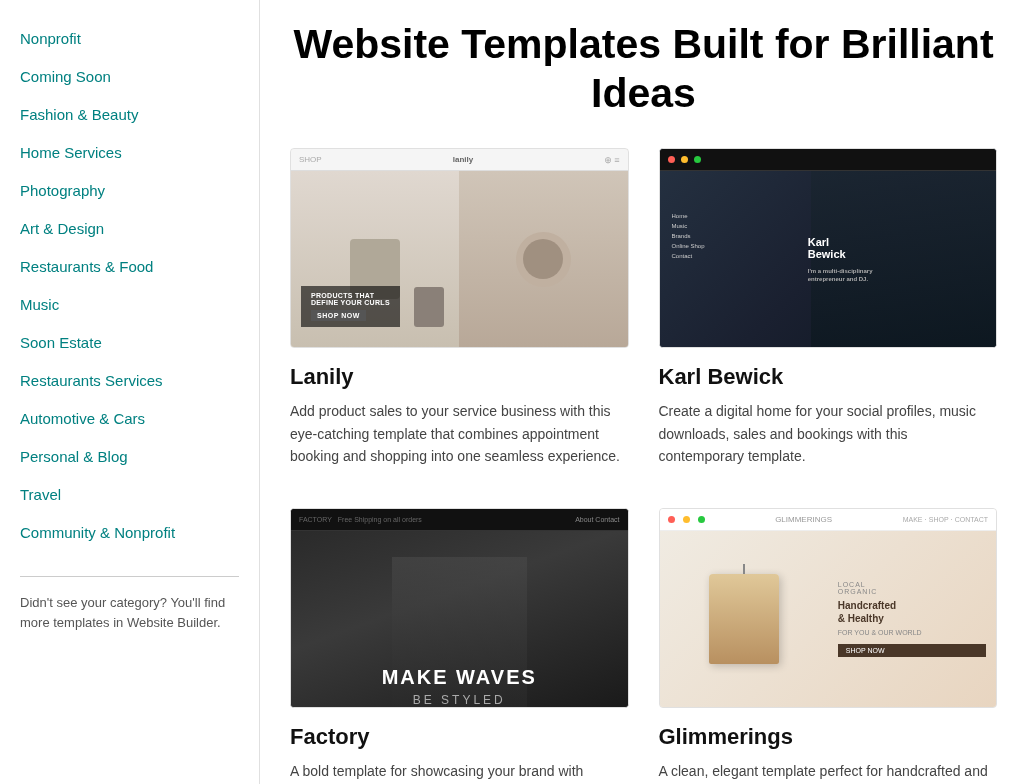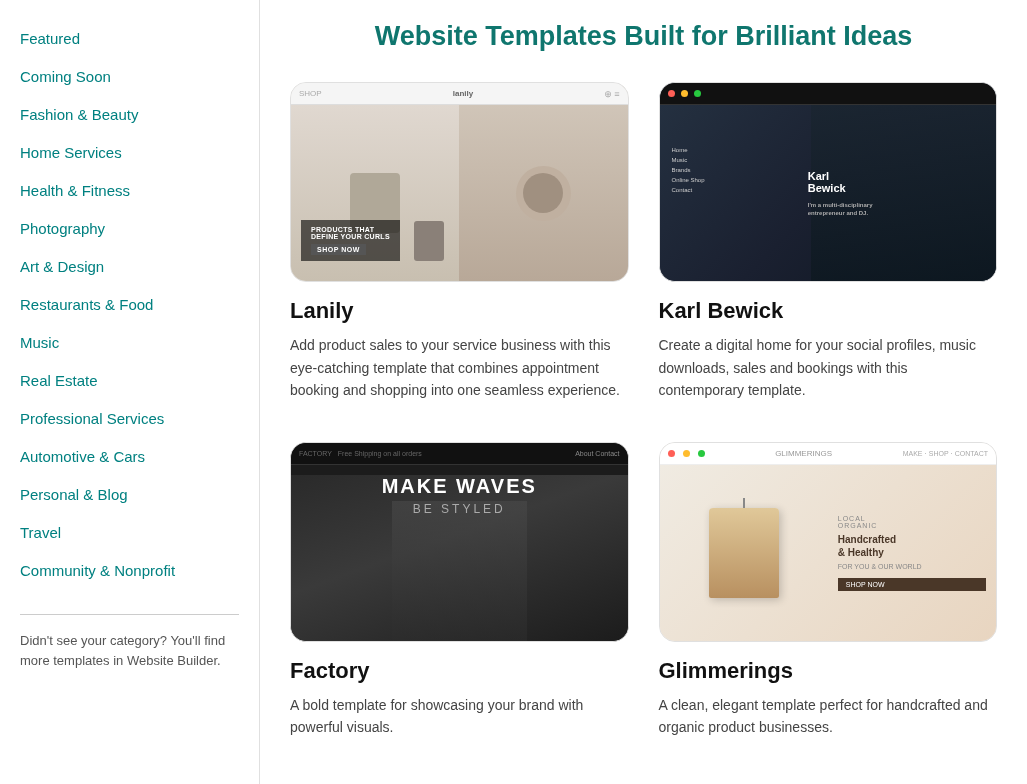--- a/index.html
+++ b/index.html
@@ -50,43 +50,43 @@
     }
 
     
     #main {
       flex: 1;
       padding: 20px 30px;
       overflow-y: auto;
     }
 
     #main h1 {
-      font-size: 27px;
+      font-size: 41px;
       font-weight: 800;
-      color: #0f766e;
+      color: #000000;
       text-align: center;
       margin-bottom: 30px;
       line-height: 1.2;
     }
 
     .templates-grid {
       display: grid;
       grid-template-columns: 1fr 1fr;
       gap: 40px 30px;
     }
 
     .template-card {
       display: flex;
       flex-direction: column;
     }
 
     .template-thumbnail {
       width: 100%;
       height: 200px;
-      border-radius: 16px;
+      border-radius: 4px;
       overflow: hidden;
       margin-bottom: 16px;
       border: 1px solid #e0e0e0;
       position: relative;
       background: #ccc;
     }
 
     
     .lanily-thumb {
       background: linear-gradient(135deg, #f0ede8 0%, #d9cfc5 100%);
@@ -204,23 +204,22 @@
       font-size: 9px;
       color: #888;
       gap: 6px;
     }
 
     .factory-content {
       position: relative;
       height: calc(100% - 22px);
       background: linear-gradient(180deg, #2c2c2c 0%, #404040 50%, #1a1a1a 100%);
       display: flex;
-      align-items: flex-start;
+      align-items: flex-end;
       justify-content: center;
-      margin-top: 10px;
     }
 
     .factory-text {
       color: white;
       font-size: 20px;
       font-weight: 900;
       letter-spacing: 2px;
       text-transform: uppercase;
     }
 
@@ -313,31 +312,30 @@
     .mock-dot-red { background: #ff5f56; }
     .mock-dot-yellow { background: #ffbd2e; }
     .mock-dot-green { background: #27c93f; }
   </style>
 </head>
 <body>
 
 <aside id="sidebar">
   <nav>
     <ul class="sidebar-nav">
-    <li><a href="#">Featured</a></li>
+    <li><a href="#">Nonprofit</a></li>
         <li><a href="#">Coming Soon</a></li>
         <li><a href="#">Fashion &amp; Beauty</a></li>
         <li><a href="#">Home Services</a></li>
-        <li><a href="#">Health &amp; Fitness</a></li>
         <li><a href="#">Photography</a></li>
         <li><a href="#">Art &amp; Design</a></li>
         <li><a href="#">Restaurants &amp; Food</a></li>
         <li><a href="#">Music</a></li>
-        <li><a href="#">Real Estate</a></li>
-        <li><a href="#">Professional Services</a></li>
+        <li><a href="#">Soon Estate</a></li>
+        <li><a href="#">Restaurants Services</a></li>
         <li><a href="#">Automotive &amp; Cars</a></li>
         <li><a href="#">Personal &amp; Blog</a></li>
         <li><a href="#">Travel</a></li>
         <li><a href="#">Community &amp; Nonprofit</a></li>
       </ul>
   </nav>
   <hr class="sidebar-divider">
   <p class="sidebar-footer">Didn't see your category? You'll find more templates in Website Builder.</p>
 </aside>
 

